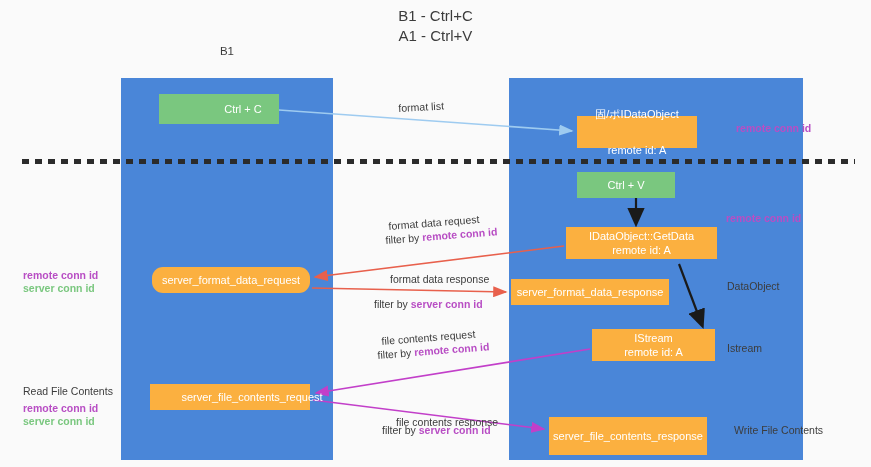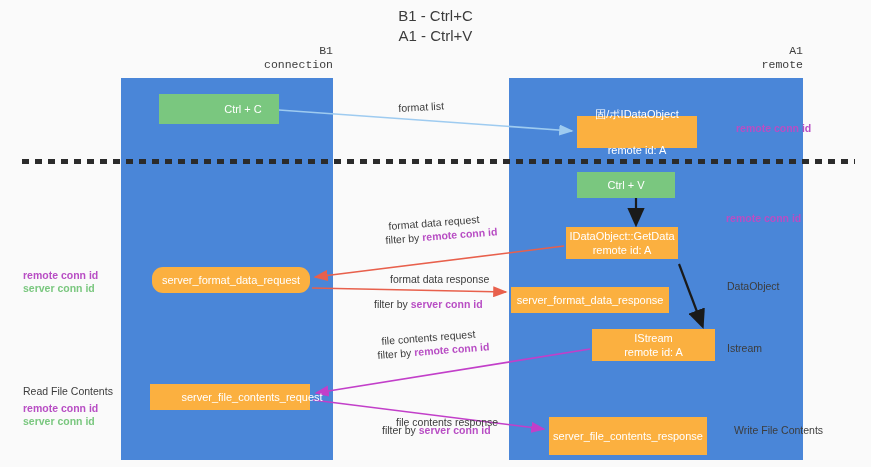--- a/index.html
+++ b/index.html
@@ -12,22 +12,22 @@
   }
   #stage{position:absolute;left:0;top:0;width:871px;height:467px;}
 
   
   .lane{position:absolute;background:#4a86d8;}
   #lane-b1{left:121px;top:78px;width:212px;height:382px;}
   #lane-a1{left:509px;top:78px;width:294px;height:382px;}
 
   
   .lane-header{
-    position:absolute;text-align:right;
-    font-size:11.5px;color:#3c3c3c;line-height:14px;font-family:Liberation Mono, monospace;
+    position:absolute;text-align:center;
+    font-size:11.5px;color:#3c3c3c;line-height:14px;
   }
   #hdr-b1{left:121px;top:44px;width:212px;}
   #hdr-a1{left:509px;top:44px;width:294px;}
   .lane-header .l1{display:block;}
   .lane-header .l2{display:block;}
 
   
   #title{
     position:absolute;left:0;top:6px;width:871px;text-align:center;
     font-size:15px;color:#3c3c3c;line-height:20px;
@@ -47,23 +47,23 @@
     color:#ffffff;font-size:11px;line-height:14px;text-align:center;
     box-sizing:border-box;
   }
   .box.green{background:#7ac77f;}
   .box.orange{background:#fbb040;}
   .box .ln{display:block;}
 
   #box-ctrlc{left:159px;top:94px;width:120px;height:30px;padding-left:48px;}
   #box-idataobject{left:577px;top:116px;width:120px;height:32px;gap:22px;}
   #box-ctrlv{left:577px;top:172px;width:98px;height:26px;}
-  #box-getdata{left:566px;top:227px;width:112px;height:32px;}
+  #box-getdata{left:566px;top:227px;width:151px;height:32px;}
   #box-fmt-req{left:152px;top:267px;width:158px;height:26px;border-radius:11px;}
-  #box-fmt-resp{left:511px;top:287px;width:158px;height:26px;}
+  #box-fmt-resp{left:511px;top:279px;width:158px;height:26px;}
   #box-istream{left:592px;top:329px;width:123px;height:32px;}
   #box-file-req{left:150px;top:384px;width:160px;height:26px;padding-left:44px;}
   #box-file-resp{left:549px;top:417px;width:158px;height:38px;}
 
   
   .side-label{position:absolute;font-size:10.5px;line-height:13px;}
   .sl-remote{color:#b84ec4;font-weight:bold;}
   .sl-server{color:#7ac77f;font-weight:bold;}
   .sl-plain{color:#3c3c3c;}
 
@@ -102,25 +102,20 @@
 
 <div id="stage">
 
   <div id="title">
     <span>B1 - Ctrl+C</span>
     <span>A1 - Ctrl+V</span>
   </div>
 
   <div id="hdr-b1" class="lane-header">
     <span class="l1">B1</span>
-    <span class="l2">connection</span>
-  </div>
-  <div id="hdr-a1" class="lane-header">
-    <span class="l1">A1</span>
-    <span class="l2">remote</span>
   </div>
 
   <div id="lane-b1" class="lane"></div>
   <div id="lane-a1" class="lane"></div>
 
   <svg id="arrows" viewBox="0 0 871 467">
     <defs>
       <marker id="ah-blue" markerWidth="9" markerHeight="7" refX="8" refY="3.5" orient="auto">
         <polygon points="0 0, 9 3.5, 0 7" fill="#9ecbf0"></polygon>
       </marker>

